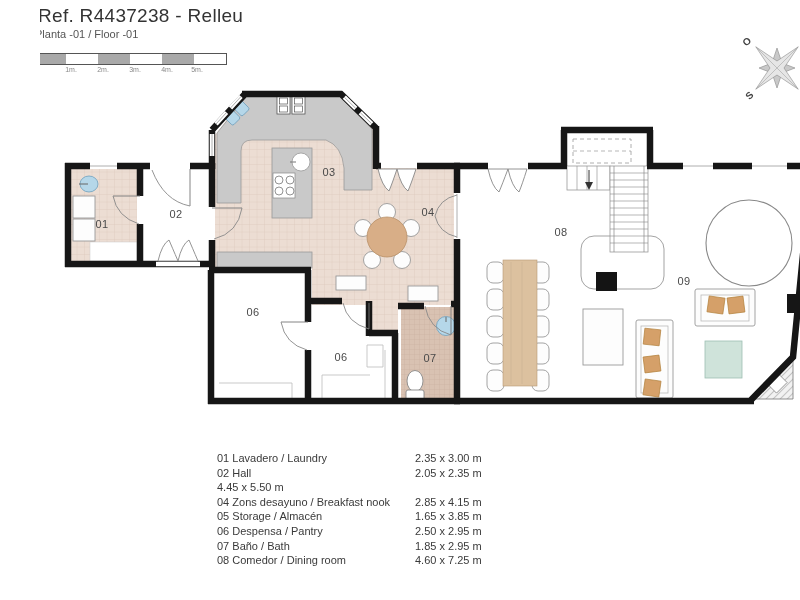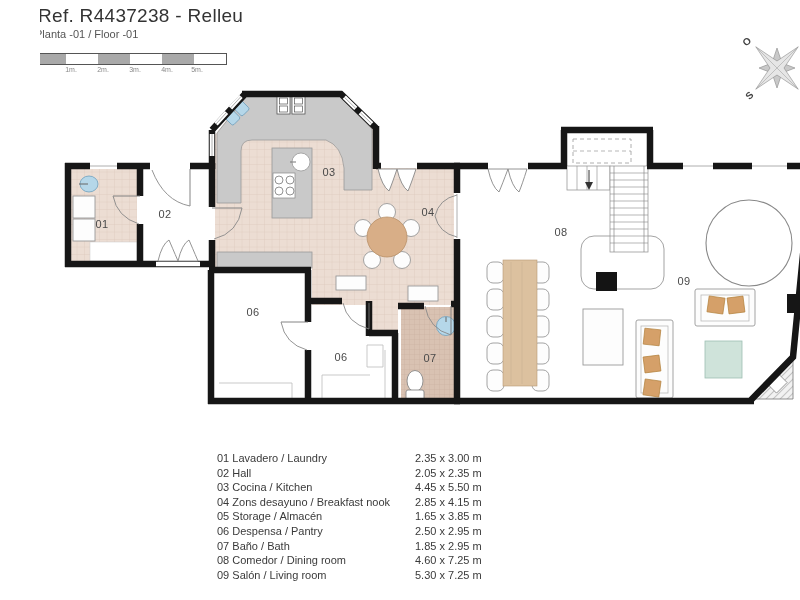--- a/index.html
+++ b/index.html
@@ -223,21 +223,21 @@
     </g>
 
     <g>
       <polygon points="737,48 742,63 755,68 742,73 737,88 732,73 719,68 732,63" fill="#c9c9c9" stroke="#8a8a8a" stroke-width=".6"></polygon>
       <polygon points="715.8,46.8 737,61 758.2,46.8 744,68 758.2,89.2 737,75 715.8,89.2 730,68" fill="#e6e6e6" stroke="#8a8a8a" stroke-width=".6"></polygon>
       <path d="M737 68 L715.8 46.8 M737 68 L758.2 46.8 M737 68 L715.8 89.2 M737 68 L758.2 89.2" stroke="#999" stroke-width=".5" fill="none"></path>
     </g>
   </svg>
 
   <span class="room-label" style="left:62px;top:224px">01</span>
-  <span class="room-label" style="left:125px;top:214px">02</span>
+  <span class="room-label" style="left:136px;top:214px">02</span>
   <span class="room-label" style="left:289px;top:172px">03</span>
   <span class="room-label" style="left:388px;top:212px">04</span>
   <span class="room-label" style="left:213px;top:312px">06</span>
   <span class="room-label" style="left:301px;top:357px">06</span>
   <span class="room-label" style="left:390px;top:358px">07</span>
   <span class="room-label" style="left:521px;top:232px">08</span>
   <span class="room-label" style="left:644px;top:281px">09</span>
 
   <span class="compass-letter" style="left:703px;top:36px;transform:rotate(-45deg)">O</span>
   <span class="compass-letter" style="left:766px;top:39px;transform:rotate(45deg)">N</span>
@@ -247,21 +247,20 @@
   <div class="legend">
     <div class="legend-row">
         <span class="legend-name">01 Lavadero / Laundry</span>
         <span class="legend-size">2.35 x 3.00 m</span>
       </div>
     <div class="legend-row">
         <span class="legend-name">02 Hall</span>
         <span class="legend-size">2.05 x 2.35 m</span>
       </div>
     <div class="legend-row">
-        <span class="legend-name">03 Cocina / Kitchen</span>
         <span class="legend-size">4.45 x 5.50 m</span>
       </div>
     <div class="legend-row">
         <span class="legend-name">04 Zons desayuno / Breakfast nook</span>
         <span class="legend-size">2.85 x 4.15 m</span>
       </div>
     <div class="legend-row">
         <span class="legend-name">05 Storage / Almacén</span>
         <span class="legend-size">1.65 x 3.85 m</span>
       </div>
@@ -270,19 +269,15 @@
         <span class="legend-size">2.50 x 2.95 m</span>
       </div>
     <div class="legend-row">
         <span class="legend-name">07 Baño / Bath</span>
         <span class="legend-size">1.85 x 2.95 m</span>
       </div>
     <div class="legend-row">
         <span class="legend-name">08 Comedor / Dining room</span>
         <span class="legend-size">4.60 x 7.25 m</span>
       </div>
-    <div class="legend-row">
-        <span class="legend-name">09 Salón / Living room</span>
-        <span class="legend-size">5.30 x 7.25 m</span>
-      </div>
   </div>
 
 </div>
 
 </body></html>

